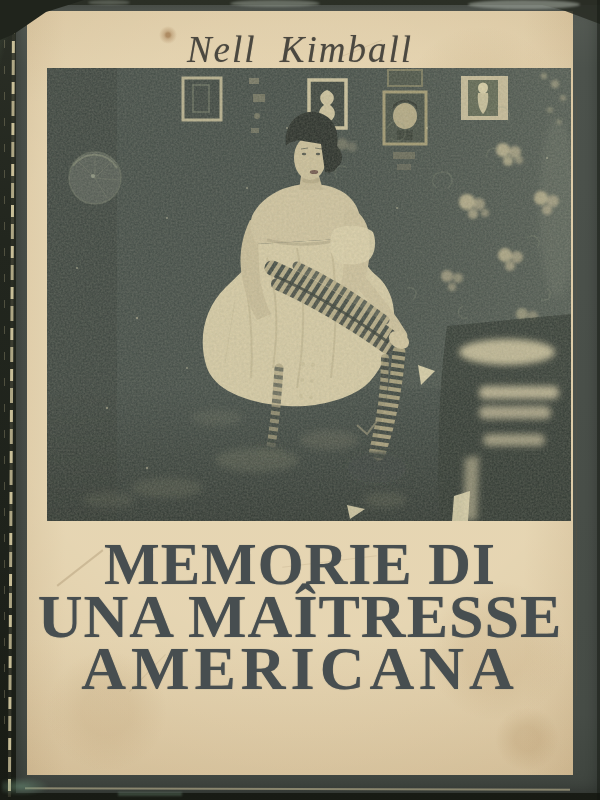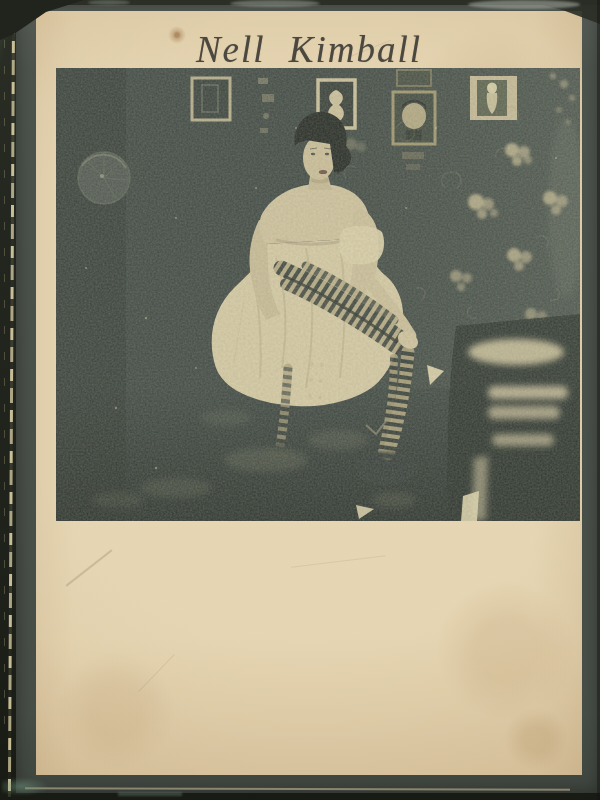--- a/index.html
+++ b/index.html
@@ -17,21 +17,21 @@
       rgba(228,216,172,.95) 0 12px, rgba(228,216,172,.15) 12px 19px,
       rgba(228,216,172,.8) 19px 34px, rgba(228,216,172,.05) 34px 41px);}
   .crackle2{position:absolute;left:4px;top:40px;width:1px;height:700px;opacity:.35;
     background:repeating-linear-gradient(to bottom,
       rgba(200,190,150,.8) 0 8px, transparent 8px 26px);}
 
   .band{position:absolute;left:16px;top:5px;width:584px;height:788px;
     background:linear-gradient(to bottom, #565c55, var(--jacket_band,#4d534d) 8%, #474d47 90%, #3f453f);
     box-shadow:inset 0 0 18px rgba(0,0,0,.35);}
 
-  .paper{position:absolute;left:36px;top:11px;width:546px;height:764px;
+  .paper{position:absolute;left:27px;top:11px;width:546px;height:764px;
     background-color:var(--paper,#dcc9a4);
     background-image:
       radial-gradient(circle at 141px 24px, rgba(133,85,40,.55) 0 2px, rgba(133,85,40,.28) 4px, transparent 9px),
       radial-gradient(circle at 470px 640px, rgba(150,110,60,.12) 0 30px, transparent 70px),
       radial-gradient(circle at 500px 728px, rgba(150,110,60,.16) 0 12px, transparent 32px),
       radial-gradient(circle at 80px 700px,  rgba(150,110,60,.10) 0 25px, transparent 60px),
       radial-gradient(circle at 455px 95px,  rgba(150,115,65,.10) 0 35px, transparent 80px),
       radial-gradient(140% 100% at 50% 42%, rgba(255,245,216,.28) 0 40%, transparent 75%),
       linear-gradient(to bottom, rgba(160,125,80,.12), rgba(160,125,80,0) 12%, rgba(160,125,80,0) 82%, rgba(160,125,80,.20)),
       linear-gradient(to right, rgba(160,125,80,.14), transparent 7%, transparent 91%, rgba(160,125,80,.16)); font-family: Liberation Serif, serif;}
@@ -312,20 +312,25 @@
           <rect x="436" y="366" width="62" height="12" rx="6" opacity=".65"></rect>
           <path d="M418,390 L432,388 L430,452 L416,452 Z" opacity=".55"></path>
         </g>
         <polygon points="407,428 423,423 421,453 405,453" fill="#e2d7b0" opacity=".9" filter="url(#b0)"></polygon>
       </g>
 
       <rect x="0" y="0" width="524" height="453" filter="url(#grainL)" opacity=".4"></rect>
       <rect x="0" y="0" width="524" height="453" filter="url(#grainD)" opacity=".3"></rect>
     </svg>
 
+    <div class="title">
+      <div class="t1">MEMORIE DI</div>
+      <div class="t2">UNA MAÎTRESSE</div>
+      <div class="t3">AMERICANA</div>
+    </div>
 
   </div>
 
   <div class="notch-tl"></div>
   <div class="notch-tr"></div>
   <div class="scuff s1"></div>
   <div class="scuff s2"></div>
   <div class="scuff s3"></div>
   <div class="bottom-line"></div>
   <div class="teal"></div>

